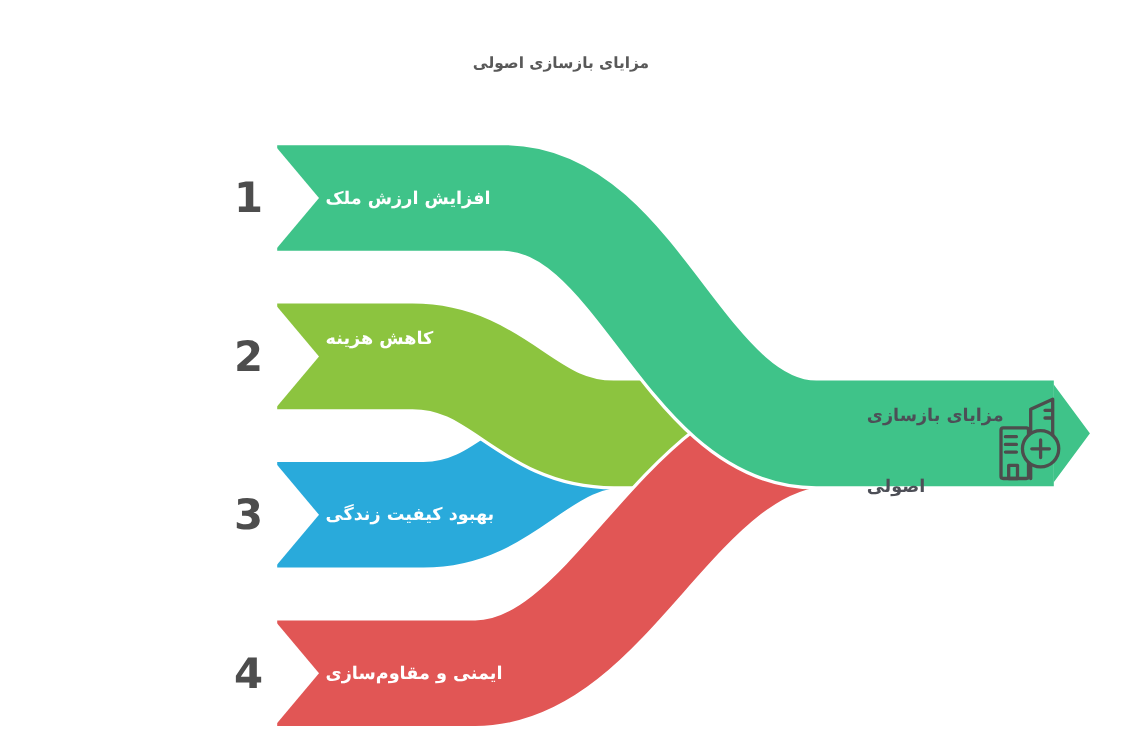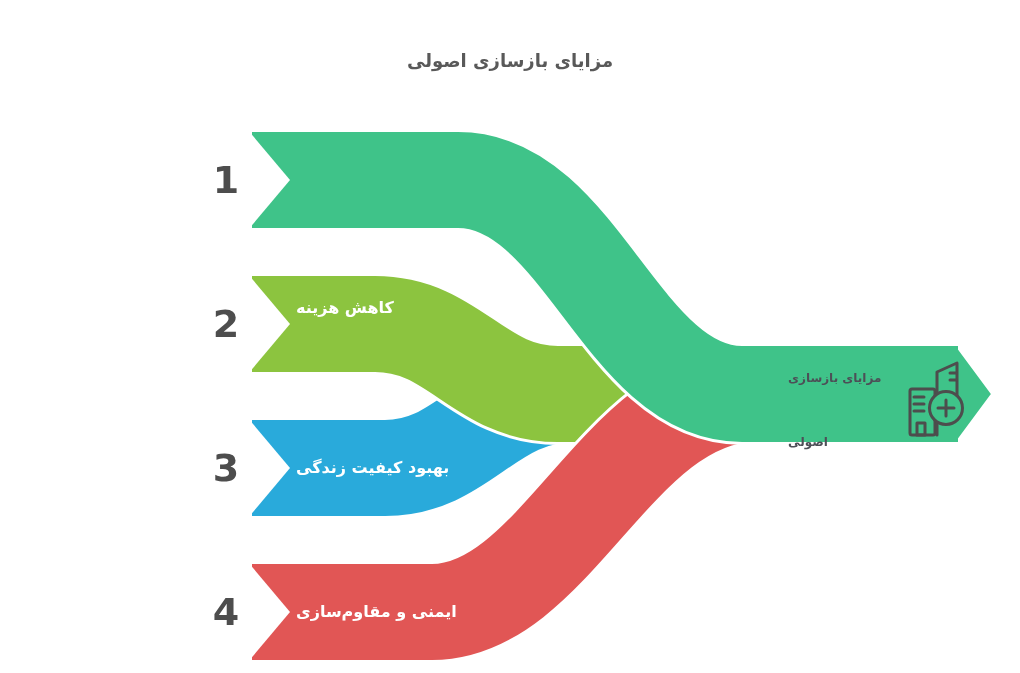--- a/index.html
+++ b/index.html
@@ -11,37 +11,37 @@
     font-family:"DejaVu Sans", sans-serif;
   }
   .diagram-svg{position:absolute;left:0;top:0;}
   .band-under{fill:none;stroke-width:102;stroke-linecap:butt;stroke-linejoin:round;}
   .band{fill:none;stroke-width:96;stroke-linecap:butt;stroke-linejoin:round;}
   .notch{stroke:none;}
   .tip{stroke:#ffffff;stroke-width:3.5;stroke-linejoin:round;}
   .icon{fill:none;stroke-width:3;stroke-linecap:round;stroke-linejoin:round;}
   .page-title{
     position:absolute;top:50px;left:0;width:1020px;
-    text-align:center;font-size:18px;font-weight:bold;letter-spacing:.5px;
+    text-align:center;font-size:14px;font-weight:bold;letter-spacing:.5px;
     direction:rtl;
   }
   .step-number{
     position:absolute;left:204px;width:44px;text-align:center;
     font-size:38px;font-weight:bold;line-height:40px;
   }
   .banner-label{
     position:absolute;left:296px;
     font-size:16px;font-weight:bold;line-height:20px;
     color:#ffffff;direction:rtl;white-space:nowrap;text-align:left;
   }
   .n1{top:160px}.n2{top:304px}.n3{top:448px}.n4{top:592px}
   .l1{top:170px}.l2{top:298px}.l3{top:458px}.l4{top:602px}
   .output-label{
     position:absolute;left:788px;
-    font-size:12px;font-weight:bold;line-height:18px;
+    font-size:16px;font-weight:bold;line-height:18px;
     direction:rtl;white-space:nowrap;text-align:center;
   }
   .ol1{top:369px}.ol2{top:396px}
 </style>
 </head>
 <body>
 
 <div class="canvas">
 
   <svg class="diagram-svg" width="1020" height="673" viewBox="0 0 1020 673">
@@ -74,20 +74,21 @@
     </g>
   </svg>
 
   <div class="page-title" style="color:#595959;">مزایای بازسازی اصولی</div>
 
   <div class="step-number n1" style="color:#4d4d4d;">1</div>
   <div class="step-number n2" style="color:#4d4d4d;">2</div>
   <div class="step-number n3" style="color:#4d4d4d;">3</div>
   <div class="step-number n4" style="color:#4d4d4d;">4</div>
 
+  <div class="banner-label l1">افزایش ارزش ملک</div>
   <div class="banner-label l2">کاهش هزینه</div>
   <div class="banner-label l3">بهبود کیفیت زندگی</div>
   <div class="banner-label l4">ایمنی و مقاوم‌سازی</div>
 
   <div class="output-label ol1" style="color:#4d4f57;">مزایای بازسازی</div>
   <div class="output-label ol2" style="color:#4d4f57;margin-top:37px;">اصولی</div>
 
 </div>
 
 </body></html>

